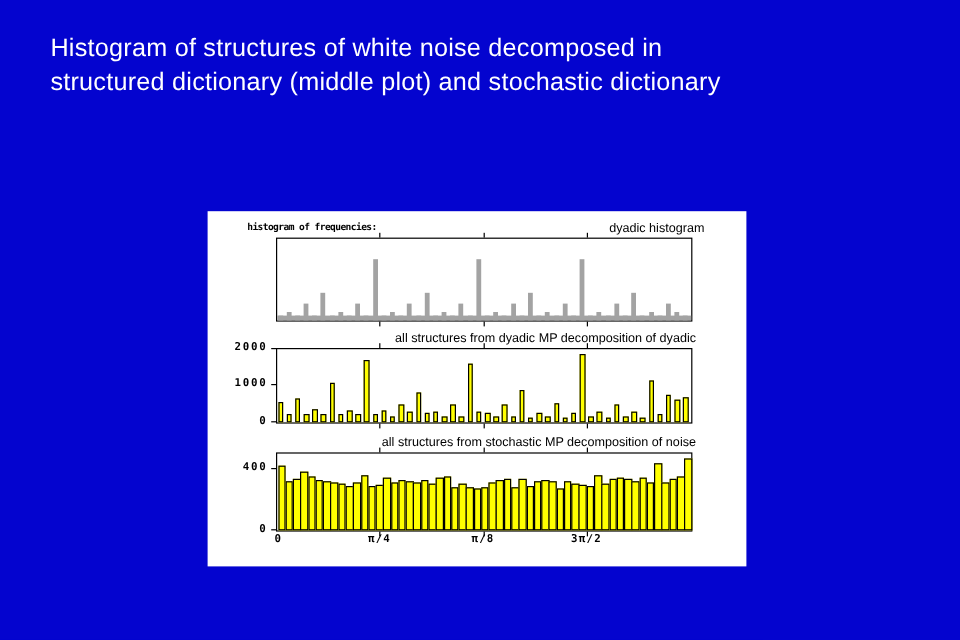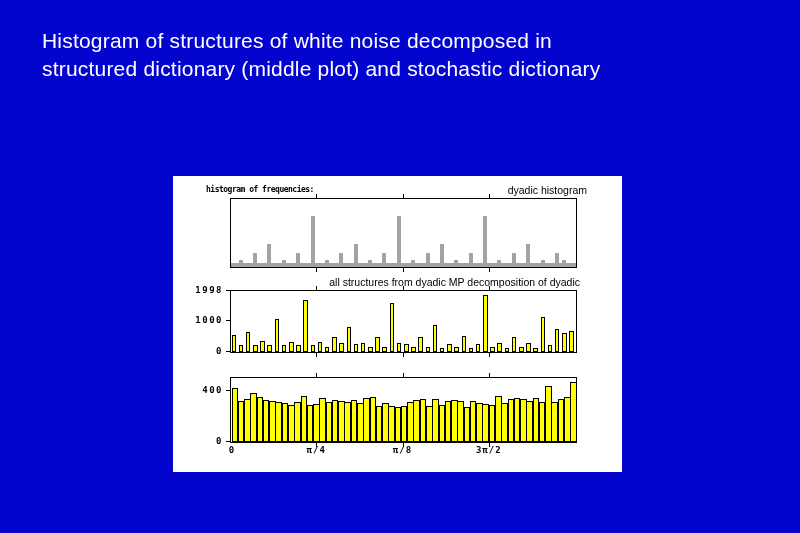--- a/index.html
+++ b/index.html
@@ -163,20 +163,21 @@
       <div class="bar" style="left: 288px; width: 4.5px; height: 5px; background: rgb(255, 255, 0); border: 1px solid rgb(0, 0, 0); box-sizing: border-box;"></div>
       <div class="bar" style="left: 295.188px; width: 4.5px; height: 9px; background: rgb(255, 255, 0); border: 1px solid rgb(0, 0, 0); box-sizing: border-box;"></div>
       <div class="bar" style="left: 302.375px; width: 4.5px; height: 4px; background: rgb(255, 255, 0); border: 1px solid rgb(0, 0, 0); box-sizing: border-box;"></div>
       <div class="bar" style="left: 309.562px; width: 4.5px; height: 35px; background: rgb(255, 255, 0); border: 1px solid rgb(0, 0, 0); box-sizing: border-box;"></div>
       <div class="bar" style="left: 316.75px; width: 4.5px; height: 7px; background: rgb(255, 255, 0); border: 1px solid rgb(0, 0, 0); box-sizing: border-box;"></div>
       <div class="bar" style="left: 323.938px; width: 4.5px; height: 23px; background: rgb(255, 255, 0); border: 1px solid rgb(0, 0, 0); box-sizing: border-box;"></div>
       <div class="bar" style="left: 331.125px; width: 4.5px; height: 19px; background: rgb(255, 255, 0); border: 1px solid rgb(0, 0, 0); box-sizing: border-box;"></div>
       <div class="bar" style="left: 338.312px; width: 4.5px; height: 21px; background: rgb(255, 255, 0); border: 1px solid rgb(0, 0, 0); box-sizing: border-box;"></div>
     </div>
 
+  <div class="plot-title" style="top:187px;">all structures from stochastic MP decomposition of noise</div>
 
   <div class="frame" id="frame2" style="top:201px;height:64px;">
       <div class="bar" style="left: 0.5px; width: 6.6px; height: 54px; background: rgb(255, 255, 0); border: 1px solid rgb(0, 0, 0); box-sizing: border-box;"></div>
       <div class="bar" style="left: 6.77273px; width: 6.6px; height: 41px; background: rgb(255, 255, 0); border: 1px solid rgb(0, 0, 0); box-sizing: border-box;"></div>
       <div class="bar" style="left: 13.0455px; width: 6.6px; height: 43px; background: rgb(255, 255, 0); border: 1px solid rgb(0, 0, 0); box-sizing: border-box;"></div>
       <div class="bar" style="left: 19.3182px; width: 6.6px; height: 49px; background: rgb(255, 255, 0); border: 1px solid rgb(0, 0, 0); box-sizing: border-box;"></div>
       <div class="bar" style="left: 25.5909px; width: 6.6px; height: 45px; background: rgb(255, 255, 0); border: 1px solid rgb(0, 0, 0); box-sizing: border-box;"></div>
       <div class="bar" style="left: 31.8636px; width: 6.6px; height: 42px; background: rgb(255, 255, 0); border: 1px solid rgb(0, 0, 0); box-sizing: border-box;"></div>
       <div class="bar" style="left: 38.1364px; width: 6.6px; height: 41px; background: rgb(255, 255, 0); border: 1px solid rgb(0, 0, 0); box-sizing: border-box;"></div>
       <div class="bar" style="left: 44.4091px; width: 6.6px; height: 40px; background: rgb(255, 255, 0); border: 1px solid rgb(0, 0, 0); box-sizing: border-box;"></div>
@@ -235,21 +236,21 @@
       <div class="tick v" style="left: 230px; top: 18px;"></div>
       <div class="tick v" style="left: 230px; top: 92px;"></div>
       <div class="tick v" style="left: 316px; top: 18px;"></div>
       <div class="tick v" style="left: 316px; top: 92px;"></div>
       <div class="tick v" style="left: 143px; top: 110px;"></div>
       <div class="tick v" style="left: 143px; top: 177px;"></div>
       <div class="tick v" style="left: 230px; top: 110px;"></div>
       <div class="tick v" style="left: 230px; top: 177px;"></div>
       <div class="tick v" style="left: 316px; top: 110px;"></div>
       <div class="tick v" style="left: 316px; top: 177px;"></div>
-      <div class="ytick-label" style="left: 0px; top: 109px;">1998</div>
+      <div class="ytick-label" style="left: 0px; top: 109px;">2000</div>
       <div class="tick h" style="left: 53px; top: 114px;"></div>
       <div class="ytick-label" style="left: 0px; top: 139px;">1000</div>
       <div class="tick h" style="left: 53px; top: 144px;"></div>
       <div class="ytick-label" style="left: 0px; top: 170px;">0</div>
       <div class="tick h" style="left: 53px; top: 175px;"></div>
       <div class="tick v" style="left: 143px; top: 197px;"></div>
       <div class="tick v" style="left: 143px; top: 267px;"></div>
       <div class="tick v" style="left: 230px; top: 197px;"></div>
       <div class="tick v" style="left: 230px; top: 267px;"></div>
       <div class="tick v" style="left: 316px; top: 197px;"></div>

